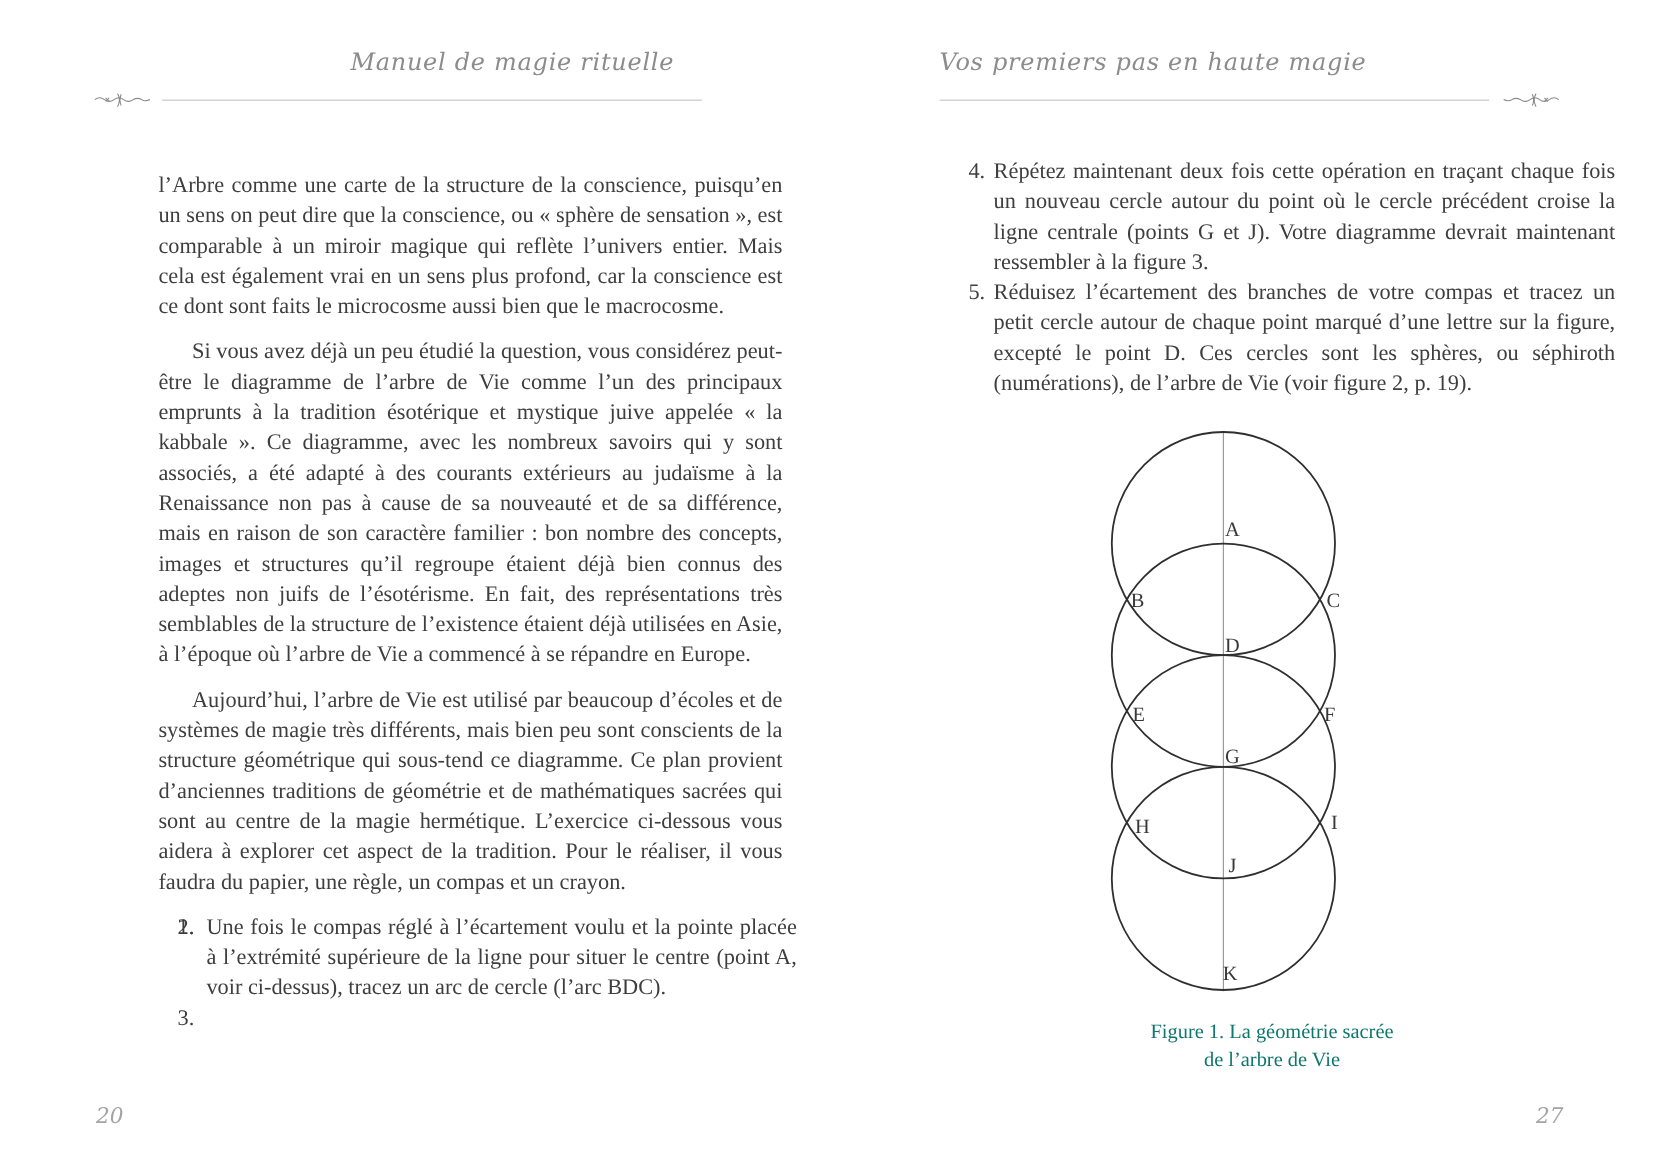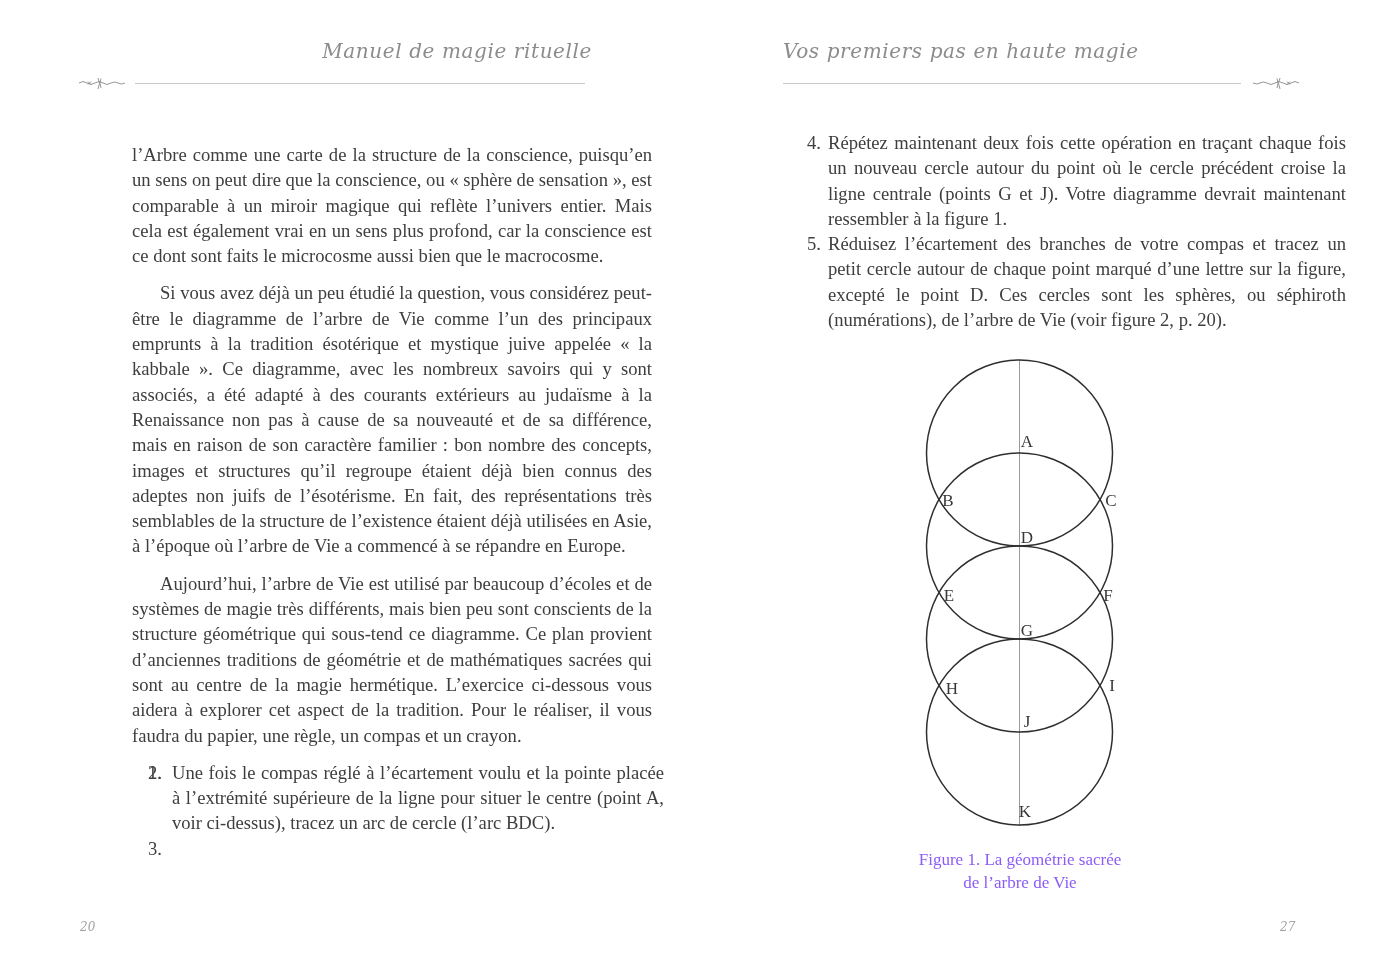--- a/index.html
+++ b/index.html
@@ -12,21 +12,21 @@
   }
   .running-head {
     position:absolute; top:39px;
     font-family:"DejaVu Serif", serif;
     font-style:italic;
     font-size:20px;
     color:#8c8c8c;
     letter-spacing:0.6px;
     white-space:nowrap;
   }
-  .running-head.left { left:292px; width:300px; text-align:right; }
+  .running-head.left { left:292px; width:300px; }
   .running-head.right { left:783px; }
   .head-rule { position:absolute; top:83px; height:1px; background:#c9c9c9; }
   .head-rule.left { left:135px; width:450px; }
   .head-rule.right { left:783px; width:458px; }
   .ornament { position:absolute; top:76px; width:48px; height:14px; }
   .ornament.left { left:78px; }
   .ornament.right { left:1252px; transform:scaleX(-1); }
 
   .text-col {
     position:absolute; top:130px;
@@ -46,31 +46,31 @@
   .col-right .list-item { padding-left:22px; }
   .col-right .list-item .num { left:1px; }
 
   .figure-svg { position:absolute; left:920px; top:355px; }
   .figure-svg text {
     font-family:"Liberation Serif", serif;
     font-size:17px;
     fill:#383838;
   }
   .figure-caption {
-    position:absolute; left:870px; top:848px; width:300px;
+    position:absolute; left:910px; top:848px; width:300px;
     text-align:center;
     font-size:17px;
     line-height:23px;
-    color:#8b5cf6;
+    color:#0f766e;
   }
   .page-number {
     position:absolute; top:920px;
     font-family:"DejaVu Serif", serif;
     font-style:italic;
-    font-size:12px;
+    font-size:18px;
     color:#a3a3a3;
   }
   .page-number.left { left:80px; }
   .page-number.right { left:1280px; }
 </style>
 </head>
 <body>
 
 <div class="running-head left">Manuel de magie rituelle</div>
 <div class="running-head right">Vos premiers pas en haute magie</div>
@@ -107,25 +107,25 @@
     <li class="list-item">
       <span class="num">3.</span>
     </li>
   </ol>
 </div>
 
 <div class="text-col col-right">
   <ol class="list">
     <li class="list-item">
       <span class="num">4.</span>
-      <span>Répétez maintenant deux fois cette opération en traçant chaque fois un nouveau cercle autour du point où le cercle précédent croise la ligne centrale (points G et J). Votre diagramme devrait maintenant ressembler à la figure 1.</span>
+      <span>Répétez maintenant deux fois cette opération en traçant chaque fois un nouveau cercle autour du point où le cercle précédent croise la ligne centrale (points G et J). Votre diagramme devrait maintenant ressembler à la figure 3.</span>
     </li>
     <li class="list-item">
       <span class="num">5.</span>
-      <span>Réduisez l’écartement des branches de votre compas et tracez un petit cercle autour de chaque point marqué d’une lettre sur la figure, excepté le point D. Ces cercles sont les sphères, ou séphiroth (numérations), de l’arbre de Vie (voir figure 2, p. 20).</span>
+      <span>Réduisez l’écartement des branches de votre compas et tracez un petit cercle autour de chaque point marqué d’une lettre sur la figure, excepté le point D. Ces cercles sont les sphères, ou séphiroth (numérations), de l’arbre de Vie (voir figure 2, p. 19).</span>
     </li>
   </ol>
 </div>
 
 <svg class="figure-svg" width="210" height="480" viewBox="0 0 210 480">
   <line x1="99.5" y1="5" x2="99.5" y2="471" stroke="#9b9b9b" stroke-width="1"></line>
   <g fill="none" stroke="#2f2f2f" stroke-width="1.5">
     <circle cx="99.5" cy="98" r="93"></circle>
     <circle cx="99.5" cy="191" r="93"></circle>
     <circle cx="99.5" cy="284" r="93"></circle>

